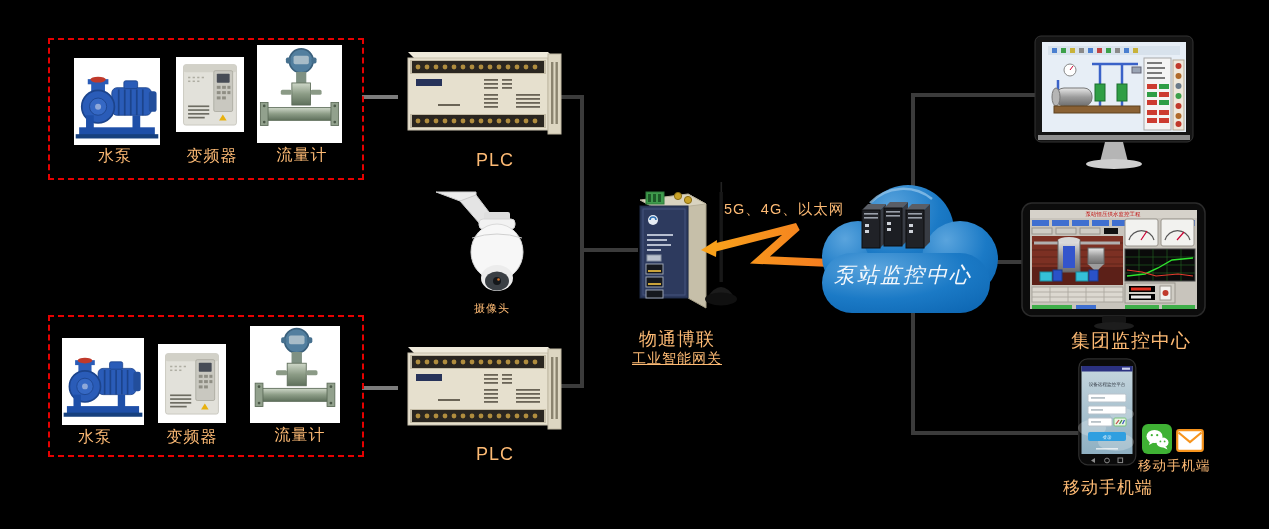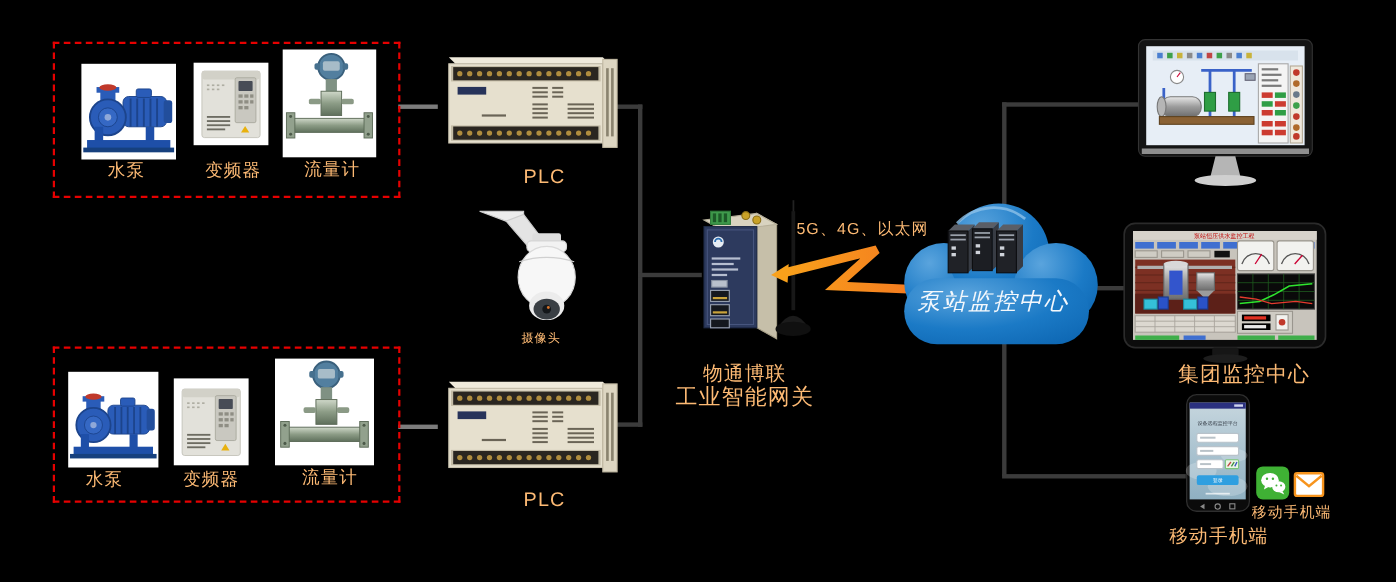--- a/index.html
+++ b/index.html
@@ -295,21 +295,21 @@
   </svg>
 
   <svg class="abs" style="left:704px;top:182px;" width="40" height="130" viewBox="0 0 40 130">
     <rect x="16.5" y="0" width="1.6" height="14" fill="#222"></rect>
     <rect x="15.5" y="10" width="3.4" height="90" fill="#181818"></rect>
     <path d="M3,116 Q17,94 31,116 Z" fill="#1b1b1b"></path>
     <ellipse cx="17" cy="117" rx="16" ry="6.5" fill="#101010"></ellipse>
   </svg>
   <div class="lbl" style="left:724px;top:189px;width:150px;font-size:14.5px;text-align:left;margin-top:12px;">5G、4G、以太网</div>
   <div class="lbl" style="left:616px;top:329px;width:122px;font-size:18px;">物通博联</div>
-  <div class="lbl" style="left:610px;top:350px;width:134px;font-size:20px;">工业智能网关</div>
+  <div class="lbl" style="left:610px;top:350px;width:134px;font-size:14px;text-decoration:underline;">工业智能网关</div>
 
   <svg class="abs" style="left:700px;top:218px;" width="150" height="70" viewBox="0 0 150 70">
     <path d="M13,30 L97,9 L60,42 L131,45" fill="none" stroke="url(#boltG)" stroke-width="8" stroke-linejoin="miter"></path>
     <polygon points="1,32 17,22 16,39" fill="#f9a11b"></polygon>
     <polygon points="143,46 126,38 127,54" fill="#f47b20"></polygon>
   </svg>
 
   <svg class="abs" style="left:808px;top:179px;" width="196" height="142" viewBox="0 0 196 142">
     <circle cx="50" cy="78" r="36" fill="url(#cloudG)"></circle>
     <circle cx="100" cy="52" r="46" fill="url(#cloudG)"></circle>

